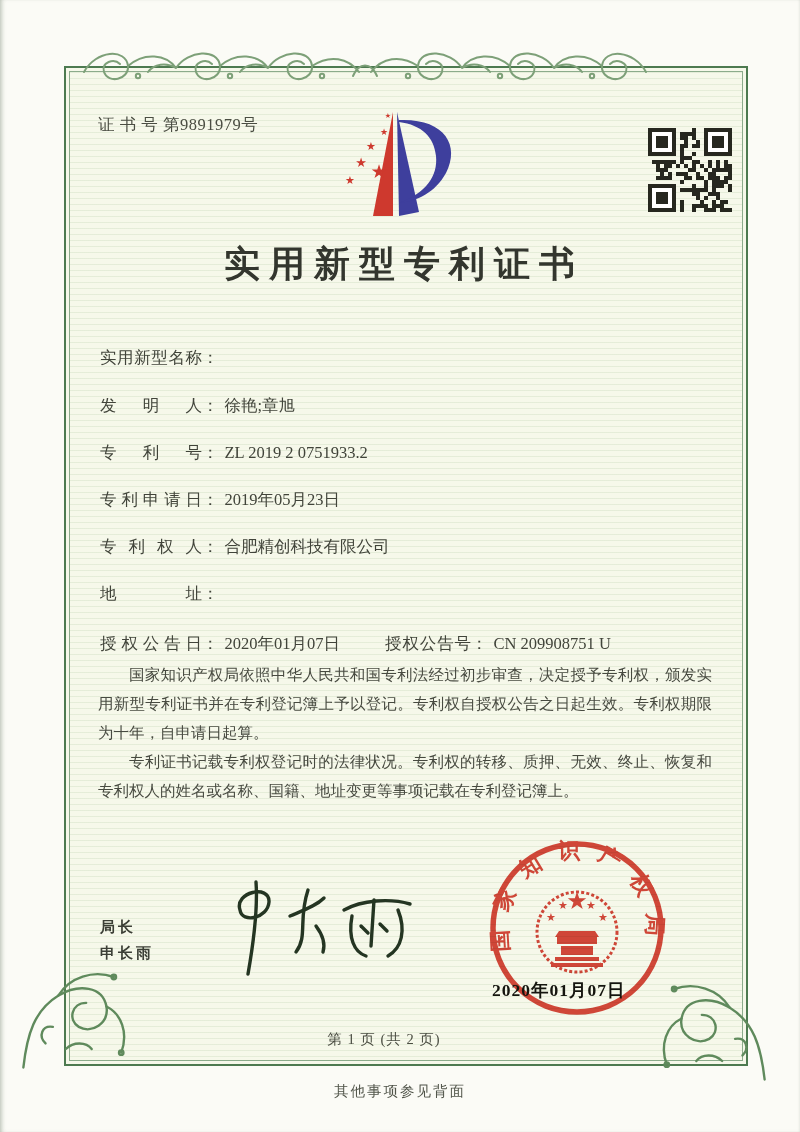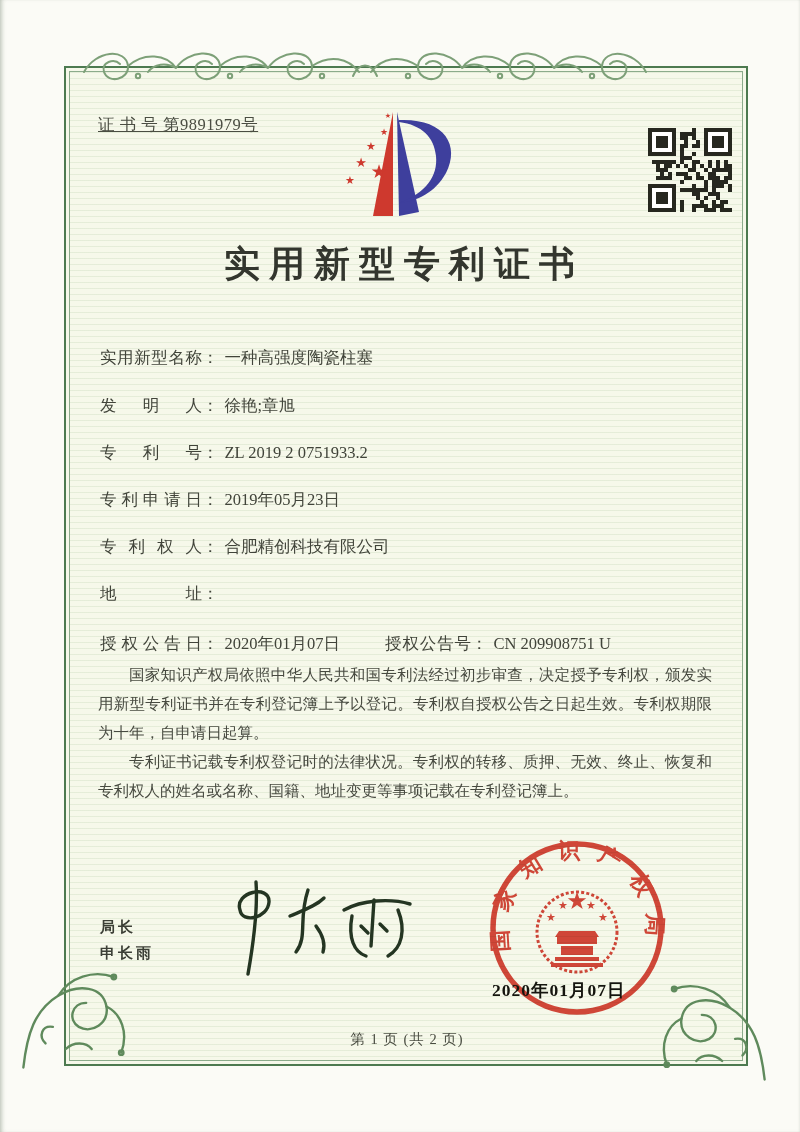--- a/index.html
+++ b/index.html
@@ -11,40 +11,40 @@
     color:#3f4239;
   }
   .page{position:absolute;inset:0;
     box-shadow:inset 4px 0 5px -3px rgba(110,125,105,.55), inset -2px 0 3px -2px rgba(160,170,155,.4);}
   
   .frame{position:absolute;left:64px;top:66px;width:680px;height:996px;
     border:2.5px solid #4d7a50;background:#f6f8ea;}
   .frame-inner{position:absolute;inset:3px;border:1px solid #8cab8b;
     background:repeating-linear-gradient(180deg, rgba(140,176,126,.16) 0 1px, rgba(255,255,255,0) 1px 6px);}
   .abs{position:absolute;}
-  .cert-no{left:98px;top:114px;font-size:16.5px;color:#4a4d42;letter-spacing:.5px;text-decoration:underline;}
+  .cert-no{left:98px;top:114px;font-size:16.5px;color:#4a4d42;letter-spacing:.5px;}
   .title{left:64px;top:240px;width:680px;text-align:center;
     font-size:36px;font-weight:600;letter-spacing:9px;color:#33362e;}
   .row{left:100px;width:612px;display:flex;align-items:flex-start;
     font-size:16.5px;color:#41443a;line-height:25px;}
   .flabel{display:inline-block;width:102px;text-align:justify;text-align-last:justify;}
   .fcolon{display:inline-block;margin-right:6px;}
   .fvalue{flex:0 1 auto;}
   .addr .fvalue{max-width:472px;}
   .grant-group{display:flex;align-items:flex-end;}
   .grant2{position:absolute;left:285px;top:0;display:flex;}
   .grant2 .flabel{width:86px;}
   .paras{left:98px;top:660px;width:614px;font-size:15.5px;line-height:29px;
     color:#474a40;text-align:justify;}
   .paras p{margin:0;text-indent:2em;}
   .signer{left:100px;font-size:15px;color:#3c3f36;letter-spacing:3px;font-weight:bold;}
   .seal-date{left:492px;top:978px;font-size:17.5px;font-weight:600;color:#15150f;
     letter-spacing:1px;z-index:6;}
   .page-note{left:0;top:1030px;width:768px;text-align:center;font-size:14.5px;
-    color:#4a4d42;letter-spacing:1px;padding-left:23px;}
+    color:#4a4d42;letter-spacing:1px;}
   .back-note{left:0;top:1082px;width:800px;text-align:center;font-size:14.5px;
     color:#51554a;letter-spacing:2px;}
   .seal-svg{left:482px;top:833px;z-index:5;opacity:.92;mix-blend-mode:multiply;}
   .sig-svg{left:212px;top:876px;z-index:3;}
   .logo-svg{left:333px;top:98px;}
   .qr-svg{left:640px;top:120px;}
   .band-svg{left:82px;top:42px;}
   .corner-bl{left:16px;top:950px;}
   .corner-br{left:652px;top:962px;transform:scaleX(-1);}
   svg{display:block;}
@@ -251,21 +251,20 @@
       <rect x="8" y="64" width="28" height="28" fill="#26271f"></rect>
       <rect x="12" y="68" width="20" height="20" fill="#fff"></rect>
       <rect x="16" y="72" width="12" height="12" fill="#26271f"></rect>
     </svg>
 
   <div class="abs title">实用新型专利证书</div>
 
   <div class="abs row" style="top:345px">
     <span class="flabel">实用新型名称</span>
       <span class="fcolon">：</span>
-    <span class="fvalue">一种高强度陶瓷柱塞</span>
   </div>
   <div class="abs row" style="top:393px">
     <span class="flabel">发明人</span>
       <span class="fcolon">：</span>
     <span class="fvalue">徐艳;章旭</span>
   </div>
   <div class="abs row" style="top:440px">
     <span class="flabel">专利号</span>
       <span class="fcolon">：</span>
     <span class="fvalue">ZL 2019 2 0751933.2</span>
@@ -341,14 +340,15 @@
       <rect x="75" y="104" width="40" height="7"></rect>
       <rect x="79" y="113" width="32" height="9"></rect>
       <rect x="73" y="124" width="44" height="4"></rect>
       <rect x="69" y="130" width="52" height="4"></rect>
     </g>
   </svg>
 
   <div class="abs seal-date">2020年01月07日</div>
 
   <div class="abs page-note">第 1 页 (共 2 页)</div>
+  <div class="abs back-note">其他事项参见背面</div>
 
 </div>
 
 </body></html>

